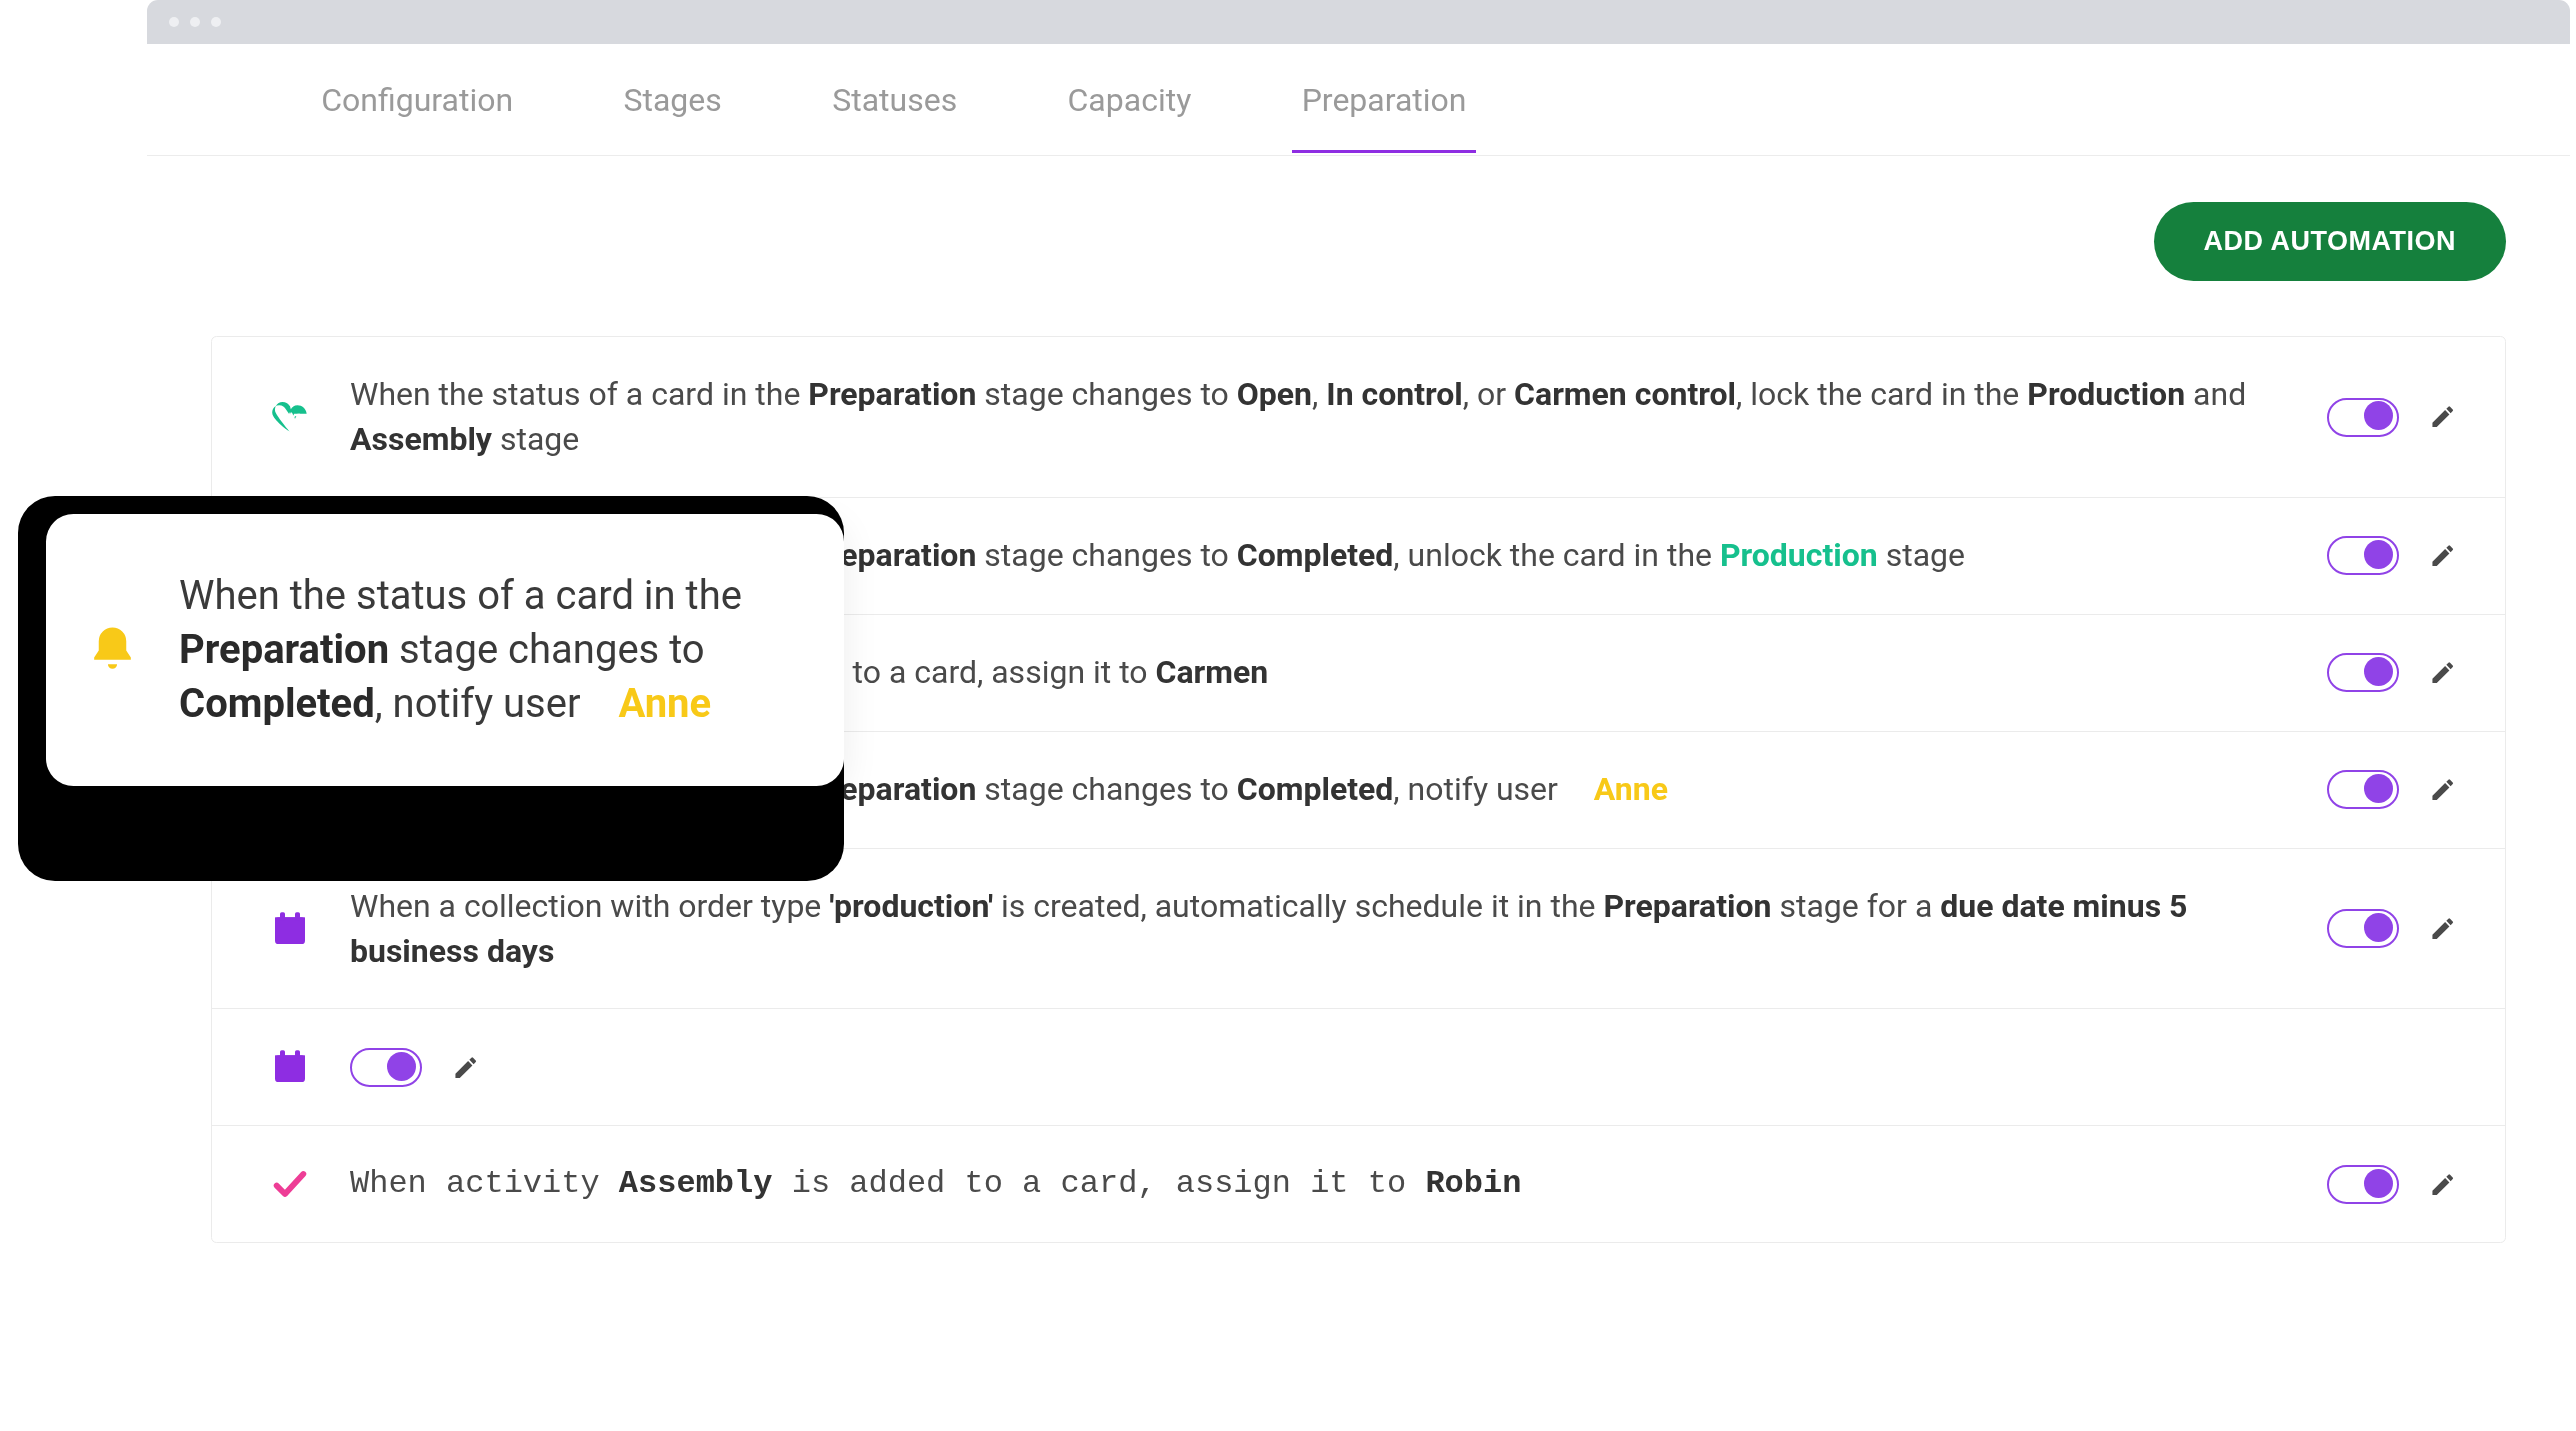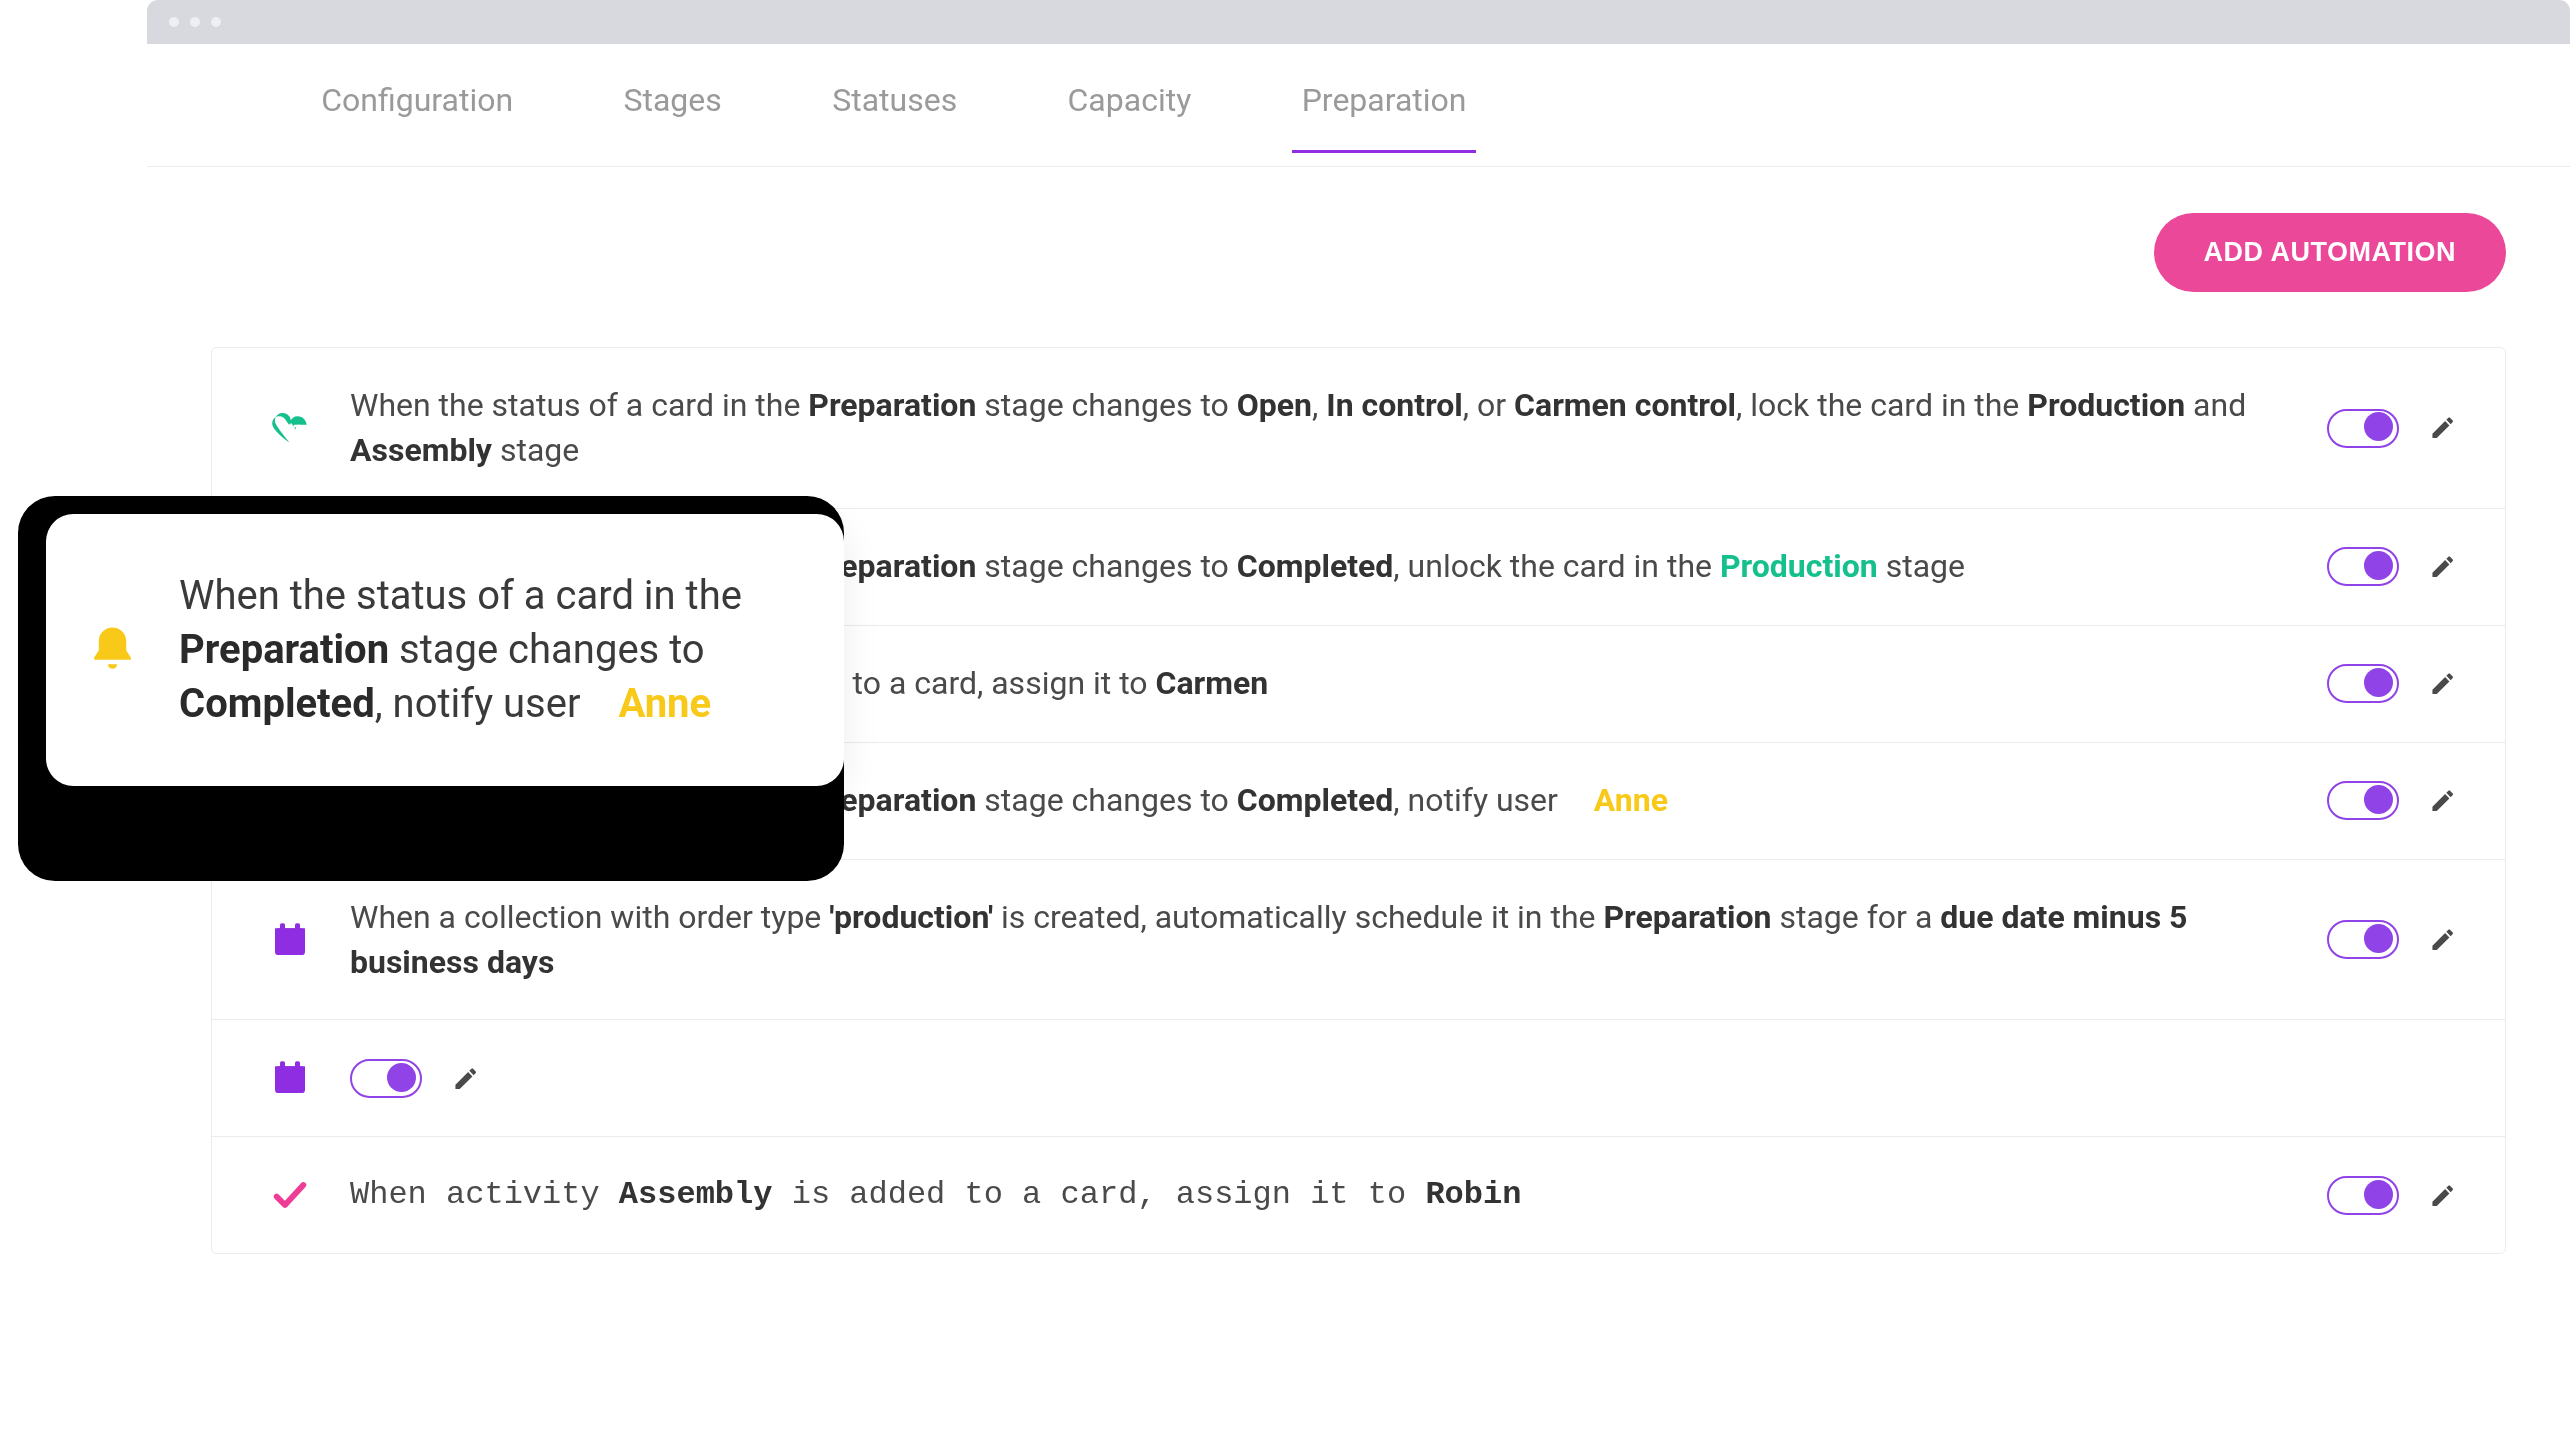--- a/index.html
+++ b/index.html
@@ -33,21 +33,21 @@
 .traffic-dot {
   width: 10px;
   height: 10px;
   border-radius: 50%;
   background: #eeeff2;
 }
 
 .tabs {
   display: flex;
   gap: 92px;
-  padding: 37px 165px 15px 165px;
+  padding: 37px 165px 4px 165px;
   border-bottom: 0.9px solid #ececec;
   align-items: flex-end;
 }
 .tab {
   padding: 0 9.2px 31px 9.2px;
   font-size: 32px;
   color: #9a9a9a;
   cursor: pointer;
   border-bottom: 3.7px solid transparent;
   margin-bottom: -1.8px;
@@ -59,21 +59,21 @@
 .content {
   padding: 46px 64px 55px 64px;
 }
 
 .actions-bar {
   display: flex;
   justify-content: flex-end;
   margin-bottom: 55px;
 }
 .add-btn {
-  background: #ec4899;
+  background: #15803d;
   color: #fff;
   border: none;
   padding: 24px 50px;
   border-radius: 44px;
   font-size: 27px;
   font-weight: 700;
   letter-spacing: 0.5px;
   cursor: pointer;
 }
 

